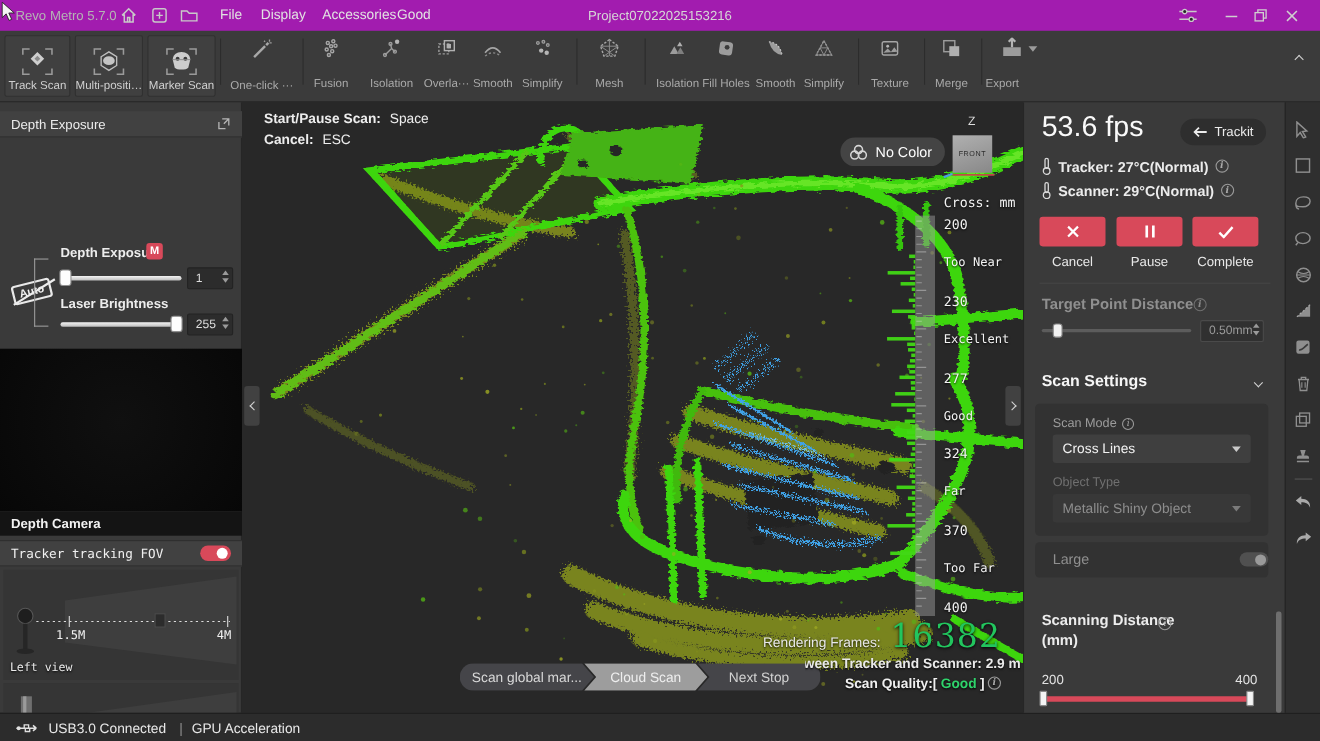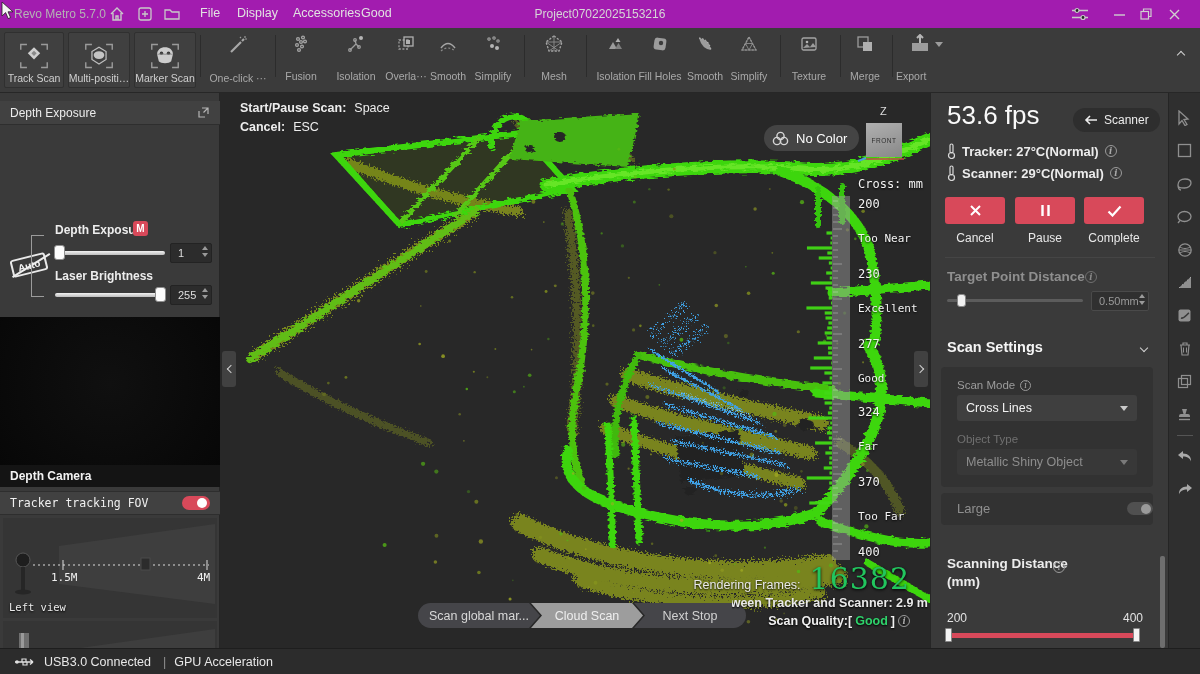--- a/index.html
+++ b/index.html
@@ -800,21 +800,21 @@
       <span class="info-i">i</span>
     </div>
   </div>
 
   <div id="rightpanel" class="abs">
     <div id="fps" class="abs">53.6 fps</div>
     <div id="trackit" class="abs">
       <svg width="14" height="10" viewBox="0 0 14 10">
           <path d="M13 5H2M6 1L2 5l4 4" fill="none" stroke="#ececec" stroke-width="1.6"></path>
         </svg>
-      <span>Scanner</span>
+      <span>Trackit</span>
     </div>
 
     <div class="temp-row" style="top:50px">
       <svg width="9" height="16" viewBox="0 0 9 16">
           <rect x="3" y="1" width="3" height="9" rx="1.5" fill="none" stroke="#d9d9d9" stroke-width="1.2"></rect>
           <circle cx="4.5" cy="12.5" r="3" fill="none" stroke="#d9d9d9" stroke-width="1.2"></circle>
         </svg>
       <span>Tracker: 27°C(Normal)</span>
       <span class="info-i">i</span>
     </div>

